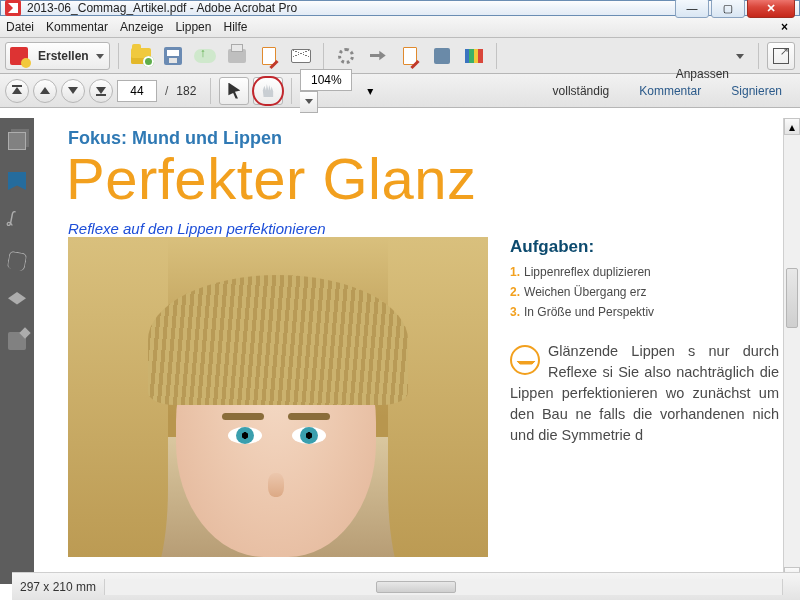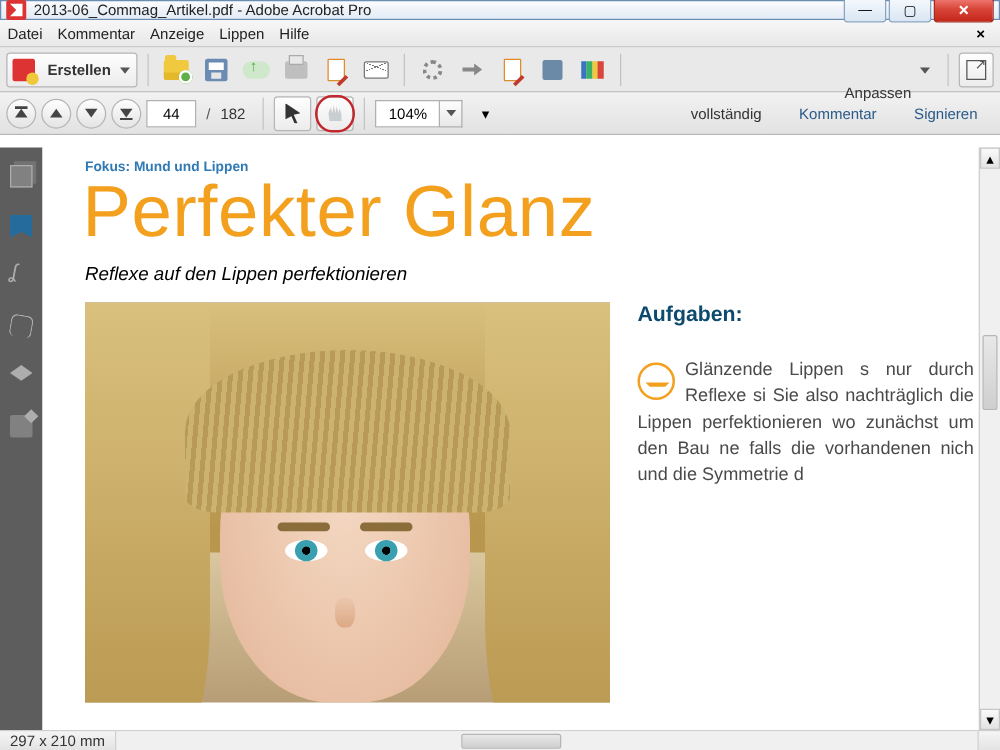--- a/index.html
+++ b/index.html
@@ -29,41 +29,41 @@
 .tbtn.drop:after { content:""; position:absolute; right:5px; top:50%; margin-top:-2px; border-left:4px solid transparent; border-right:4px solid transparent; border-top:5px solid #555; }
 .tlabel { padding:0 6px; font-weight:bold; color:#333; }
 .spacer { flex:1; }
 
 
 .navrow { background:linear-gradient(#f2f2f2,#e2e2e2); border-bottom:1px solid #b6b6b6; display:flex; align-items:center; padding:4px 5px; gap:4px; }
 .circbtn { width:24px; height:24px; border:1px solid #b6b6b6; border-radius:50%; background:linear-gradient(#fefefe,#e4e4e4); display:flex; align-items:center; justify-content:center; }
 .pginput { width:40px; height:22px; border:1px solid #b0b0b0; background:#fff; text-align:center; }
 .pgsep { color:#555; margin:0 4px; }
 .pgtotal { color:#333; margin-right:6px; }
-.zoombox { display:flex; }
+.zoombox { display:flex;flex-direction:column; }
 .zoombox .zv { height:22px; width:52px; border:1px solid #b0b0b0; background:#fff; display:flex; align-items:center; justify-content:center; }
 .zoombox .zd { height:22px; width:18px; border:1px solid #b0b0b0; border-left:none; background:linear-gradient(#fefefe,#e8e8e8); display:flex; align-items:center; justify-content:center; }
 .zoombox .zd:after { content:""; border-left:4px solid transparent; border-right:4px solid transparent; border-top:5px solid #555; }
 .txtbtn { padding:0 12px; height:26px; display:flex; align-items:center; border:1px solid transparent; border-radius:3px; color:#2b5a8a; }
 .txtbtn.sel { color:#333; }
 .redcirc { position:absolute; left:-2px; top:-2px; right:-2px; bottom:-2px; border:2px solid #c1272d; border-radius:50%/60%; pointer-events:none; }
 
 
 .main { position:absolute; left:0; right:0; top:118px; bottom:16px; display:flex; }
 .sidepanel { width:34px; background:#5d5d5d; display:flex; flex-direction:column; align-items:center; padding:14px 0; gap:22px; }
 .sidepanel .sico { width:18px; height:18px; opacity:.85; }
 .scrollbar-v { width:17px; background:#f0f0f0; border-left:1px solid #cfcfcf; position:relative; }
 .scrollbar-v .up,.scrollbar-v .dn { position:absolute; left:0; right:0; height:17px; background:linear-gradient(#fafafa,#e3e3e3); border:1px solid #c5c5c5; display:flex; align-items:center; justify-content:center; }
 .scrollbar-v .up { top:0; } .scrollbar-v .dn { bottom:0; }
 .scrollbar-v .thumb { position:absolute; left:2px; right:2px; top:150px; height:60px; background:linear-gradient(#e8e8e8,#cfcfcf); border:1px solid #b5b5b5; border-radius:2px; }
 
 .doc { flex:1; background:#fff; overflow:hidden; position:relative; padding:10px 0 0 34px; }
-.kicker { color:#2f79b4; font-weight:600; font-size:11px; }
+.kicker { color:#2f79b4; font-weight:600; font-size:18px; }
 .h1 { color:#f2a01e; font-weight:300; font-size:58px; line-height:1.05; margin:0 0 10px -2px; letter-spacing:.5px; }
-.sub { font-style:italic; color:#000000; font-size:15px; margin-bottom:14px; }
+.sub { font-style:italic; color:#1d4ed8; font-size:15px; }
 .cols { display:flex; gap:22px; }
 .photo { width:420px; height:320px; background:linear-gradient(180deg,#8d7e66 0%,#c8b48e 18%,#e3d6b5 40%,#dccaa2 60%,#b79d75 100%); position:relative; overflow:hidden; }
 
 .face { position:absolute; left:108px; top:60px; width:200px; height:260px; background:radial-gradient(ellipse at 50% 35%,#f4d9c4 0%,#ecc7ad 50%,#e2b598 100%); border-radius:48% 48% 44% 44%; }
 .hair { position:absolute; left:0; top:0; right:0; height:200px; background:linear-gradient(180deg,#d9c07d 0%,#c8ab66 35%,#b8964e 90%); }
 .hair:before,.hair:after { content:""; position:absolute; top:0; bottom:-160px; width:100px; background:linear-gradient(180deg,#d9c07d,#b8964e); }
 .hair:before { left:0; border-radius:0 0 30% 0; }
 .hair:after { right:0; border-radius:0 0 0 30%; }
 .bang { position:absolute; left:80px; top:38px; width:260px; height:130px; background:repeating-linear-gradient(95deg,#cbb26e 0 4px,#b89a56 4px 8px); border-radius:50% 50% 10% 10%; }
 .eye { position:absolute; width:34px; height:17px; background:#fff; border-radius:50%; top:190px; }
@@ -75,21 +75,21 @@
 
 .aside h3 { color:#0c4a6e; font-size:17px; margin-bottom:6px; }
 .aside ol { list-style:none; }
 .aside li { color:#4a4a4a; font-size:14.5px; margin-bottom:4px; }
 .aside li .n { color:#f2a01e; font-weight:600; margin-right:4px; }
 .brushico { display:inline-block; width:30px; height:30px; border:2px solid #f2a01e; border-radius:50%; position:relative; float:left; margin:4px 8px 0 0; }
 .brushico:after { content:""; position:absolute; left:7px; top:7px; width:14px; height:14px; background:#f2a01e; transform:rotate(45deg); clip-path:polygon(0 100%,100% 0,100% 35%,35% 100%); }
 .bodytxt { color:#4a4a4a; font-size:14.5px; line-height:1.45; text-align:justify; }
 
 
-.status { position:absolute; left:0; right:0; bottom:0; height:16px; background:linear-gradient(#f5f5f5,#e3e3e3); border-top:1px solid #cfcfcf; display:flex; align-items:center; }
+.status { position:absolute; left:12px; right:0; bottom:0; height:28px; background:linear-gradient(#f5f5f5,#e3e3e3); border-top:1px solid #cfcfcf; display:flex; align-items:center; }
 .status .dim { padding:0 8px; color:#333; }
 .status .hsb { flex:1; height:16px; background:#f0f0f0; border-left:1px solid #cfcfcf; border-right:1px solid #cfcfcf; position:relative; }
 .status .hsb .thumb { position:absolute; left:40%; width:80px; top:2px; bottom:2px; background:linear-gradient(#e8e8e8,#cfcfcf); border:1px solid #b5b5b5; border-radius:2px; }
 
 
 .i-folder { width:20px; height:16px; background:#f0c93e; border-radius:2px; box-shadow:inset 0 -6px 0 #e3b82a; position:relative; }
 .i-folder:before { content:""; position:absolute; left:1px; top:-4px; width:9px; height:5px; background:#f0c93e; border-radius:2px 2px 0 0; }
 .i-folder:after { content:""; position:absolute; right:-3px; bottom:-3px; width:11px; height:11px; background:#5fae4c; border-radius:50%; box-shadow:inset 0 0 0 2px #fff; }
 .i-save { width:18px; height:18px; background:#6b8bb3; border-radius:2px; position:relative; }
 .i-save:before { content:""; position:absolute; left:3px; right:3px; top:3px; height:6px; background:#fff; }
@@ -263,20 +263,25 @@
         <div class="eye l">
             <div class="iris"></div>
           </div>
         <div class="eye r">
             <div class="iris"></div>
           </div>
         <div class="nose"></div>
       </div>
       <div class="aside" style="flex:1; padding-right:4px;">
         <h3>Aufgaben:</h3>
+        <ol>
+          <li><span class="n">1.</span><span>Lippenreflex duplizieren</span></li>
+          <li><span class="n">2.</span><span>Weichen Übergang erz</span></li>
+          <li><span class="n">3.</span><span>In Größe und Perspektiv</span></li>
+        </ol>
         <div style="height:18px;"></div>
         <span class="brushico"></span>
         <div class="bodytxt">Glänzende Lippen s nur durch Reflexe si Sie also nachträglich die Lippen perfektionieren wo zunächst um den Bau ne falls die vorhandenen nich und die Symmetrie d</div>
       </div>
     </div>
   </div>
 
   <div class="scrollbar-v">
     <div class="up">▴</div>
     <div class="thumb"></div>

